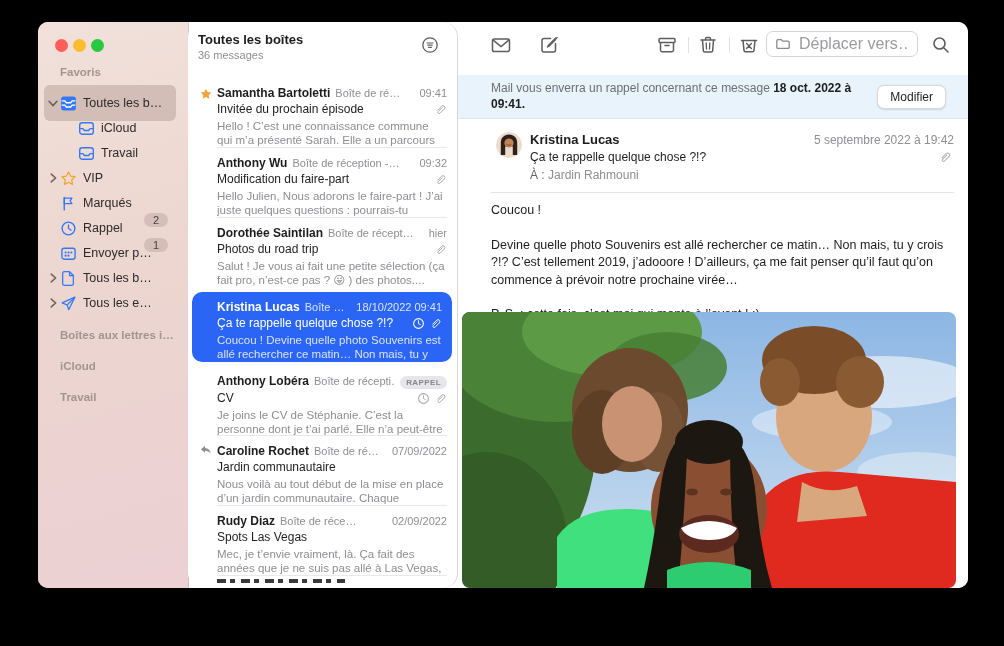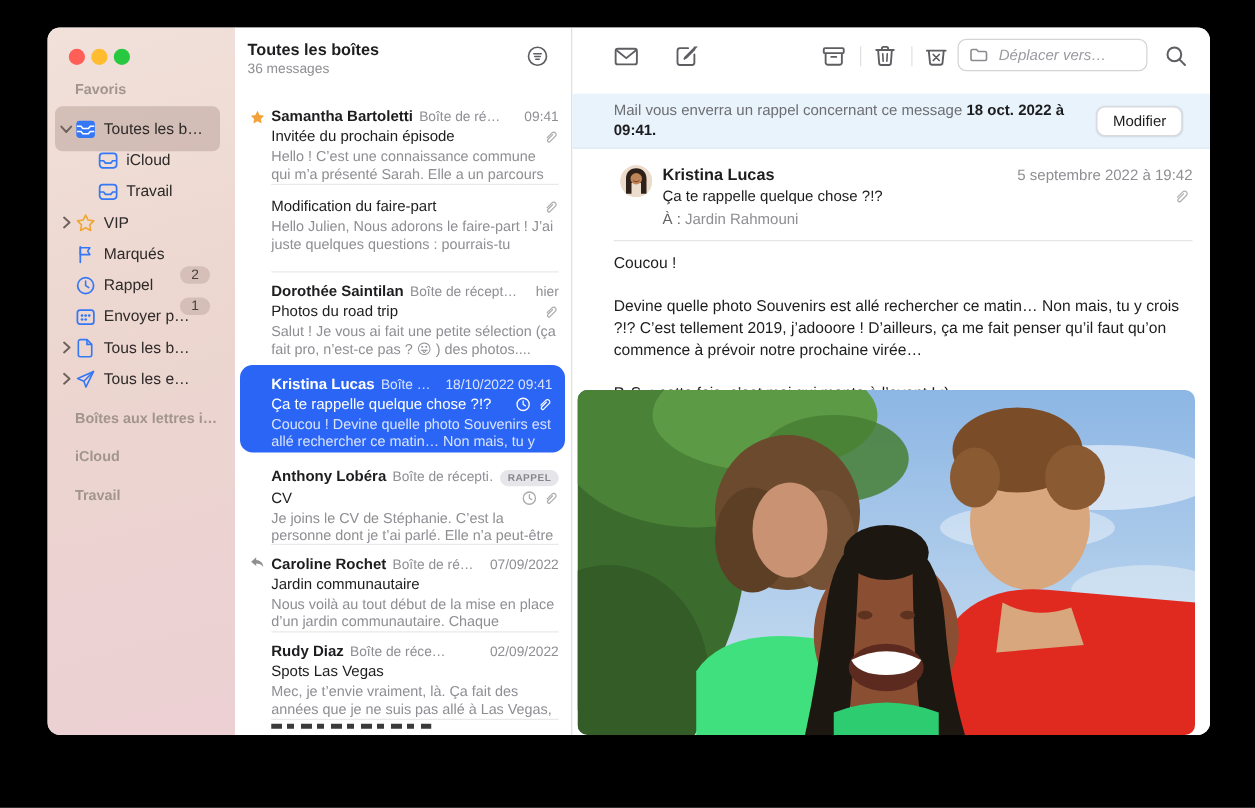--- a/index.html
+++ b/index.html
@@ -18,21 +18,21 @@
   .srow .chev{width:14px;display:flex;justify-content:center;color:#6e625d;flex:none;margin-left:2px;}
   .srow .sic{width:17px;height:17px;flex:none;margin-right:6px;color:#3478f6;}
   .srow .lbl{white-space:nowrap;overflow:hidden;}
   .srow.selrow{background:rgba(112,80,74,.22);border-radius:6px;}
   .badge{position:absolute;right:8px;top:3px;min-width:12px;padding:1px 6px;border-radius:9px;
          background:rgba(95,65,60,.16);color:#4a413d;font-size:11px;text-align:center;}
   .indent1{padding-left:34px;}
   .noChev{padding-left:16px;}
   
   .list{position:absolute;left:150px;top:0;width:269px;height:566px;background:#fff;
-        border-right:1px solid #d8d8da;}
+        border-right:1px solid #d8d8da;border-radius:15px;}
   .list-title{position:absolute;left:10px;top:10px;font-size:13px;font-weight:700;color:#1d1d1f;}
   .list-count{position:absolute;left:10px;top:27px;font-size:11px;color:#8e8e93;}
   .filter-btn{position:absolute;right:18px;top:14px;width:18px;height:18px;color:#5d5d62;}
   .mrow{position:absolute;left:0;width:269px;height:70px;}
   .mrow .inner{position:absolute;left:29px;right:10px;top:8px;}
   .gutter{position:absolute;left:11px;top:9px;width:14px;height:14px;}
   .l1{display:flex;align-items:baseline;}
   .l1 .nm{font-size:12px;font-weight:700;color:#1d1d1f;white-space:nowrap;}
   .l1 .mb{font-size:11px;color:#8e8e93;margin-left:5px;white-space:nowrap;overflow:hidden;flex:1 1 auto;}
   .l1 .dt{font-size:11px;color:#8e8e93;white-space:nowrap;margin-left:6px;}
@@ -50,22 +50,22 @@
         border-radius:7px;padding:2px 6px;white-space:nowrap;}
   .clip-dashes{position:absolute;left:29px;top:557px;width:128px;height:4px;
         background:repeating-linear-gradient(90deg,#3a3a3c 0 9px,transparent 9px 13px,#3a3a3c 13px 18px,transparent 18px 24px);}
   
   .content{position:absolute;left:420px;top:0;width:510px;height:566px;background:#fff;}
   .tbtn{position:absolute;top:12px;width:22px;height:22px;color:#5d5d62;}
   .tdiv{position:absolute;top:15px;width:1px;height:16px;background:#e2e2e4;}
   .move-field{position:absolute;left:308px;top:9px;width:152px;height:26px;border:1px solid #d4d4d8;
         border-radius:7px;display:flex;align-items:center;padding:0 8px;box-sizing:border-box;gap:6px;}
   .move-field .fic{width:16px;height:16px;color:#8a8a90;flex:none;}
-  .move-field input{border:none;outline:none;width:100%;font-size:12px;color:#3b82f6;background:transparent;
-        font-family:inherit;font-style:italic;}
+  .move-field input{border:none;outline:none;width:100%;font-size:16px;color:#3b82f6;background:transparent;
+        font-family:inherit;}
   .move-field input::placeholder{color:#9a9aa0;}
   .banner{position:absolute;left:0;top:53px;width:510px;height:43px;background:#e8f3fc;
           border-bottom:1px solid rgba(0,0,0,.05);}
   .banner-text{position:absolute;left:33px;top:6px;width:382px;font-size:12px;line-height:15.5px;color:#6e6e73;}
   .banner-text b{color:#1d1d1f;font-weight:700;}
   .modify-btn{position:absolute;right:22px;top:10px;padding:4px 12px;background:#fff;border:1px solid #d9d9de;
           border-radius:7px;font-size:12px;color:#1d1d1f;box-shadow:0 .5px 1.5px rgba(0,0,0,.12);}
   .avatar{position:absolute;left:38px;top:110px;width:26px;height:26px;border-radius:50%;overflow:hidden;}
   .hdr-name{position:absolute;left:72px;top:110px;font-size:13px;font-weight:700;color:#1d1d1f;}
   .hdr-subj{position:absolute;left:72px;top:128px;font-size:12px;color:#1d1d1f;}
@@ -319,20 +319,25 @@
                 </span>
               </span>
             </div>
           <div class="pv">Hello ! C’est une connaissance commune qui m’a présenté Sarah. Elle a un parcours incro…</div>
         </div>
       </div>
       <div class="sep" style="top:125px"></div>
 
       <div class="mrow" style="top:126px">
         <div class="inner">
+          <div class="l1">
+              <span class="nm">Anthony Wu</span>
+            <span class="mb">Boîte de réception -…</span>
+            <span class="dt">09:32</span>
+            </div>
           <div class="l2">
               <span class="sj">Modification du faire-part</span>
             <span class="ric">
                 <span style="width:13px;height:13px">
                   <svg class="ic">
                     <use href="#i-clip"></use>
                   </svg>
                 </span>
               </span>
             </div>

